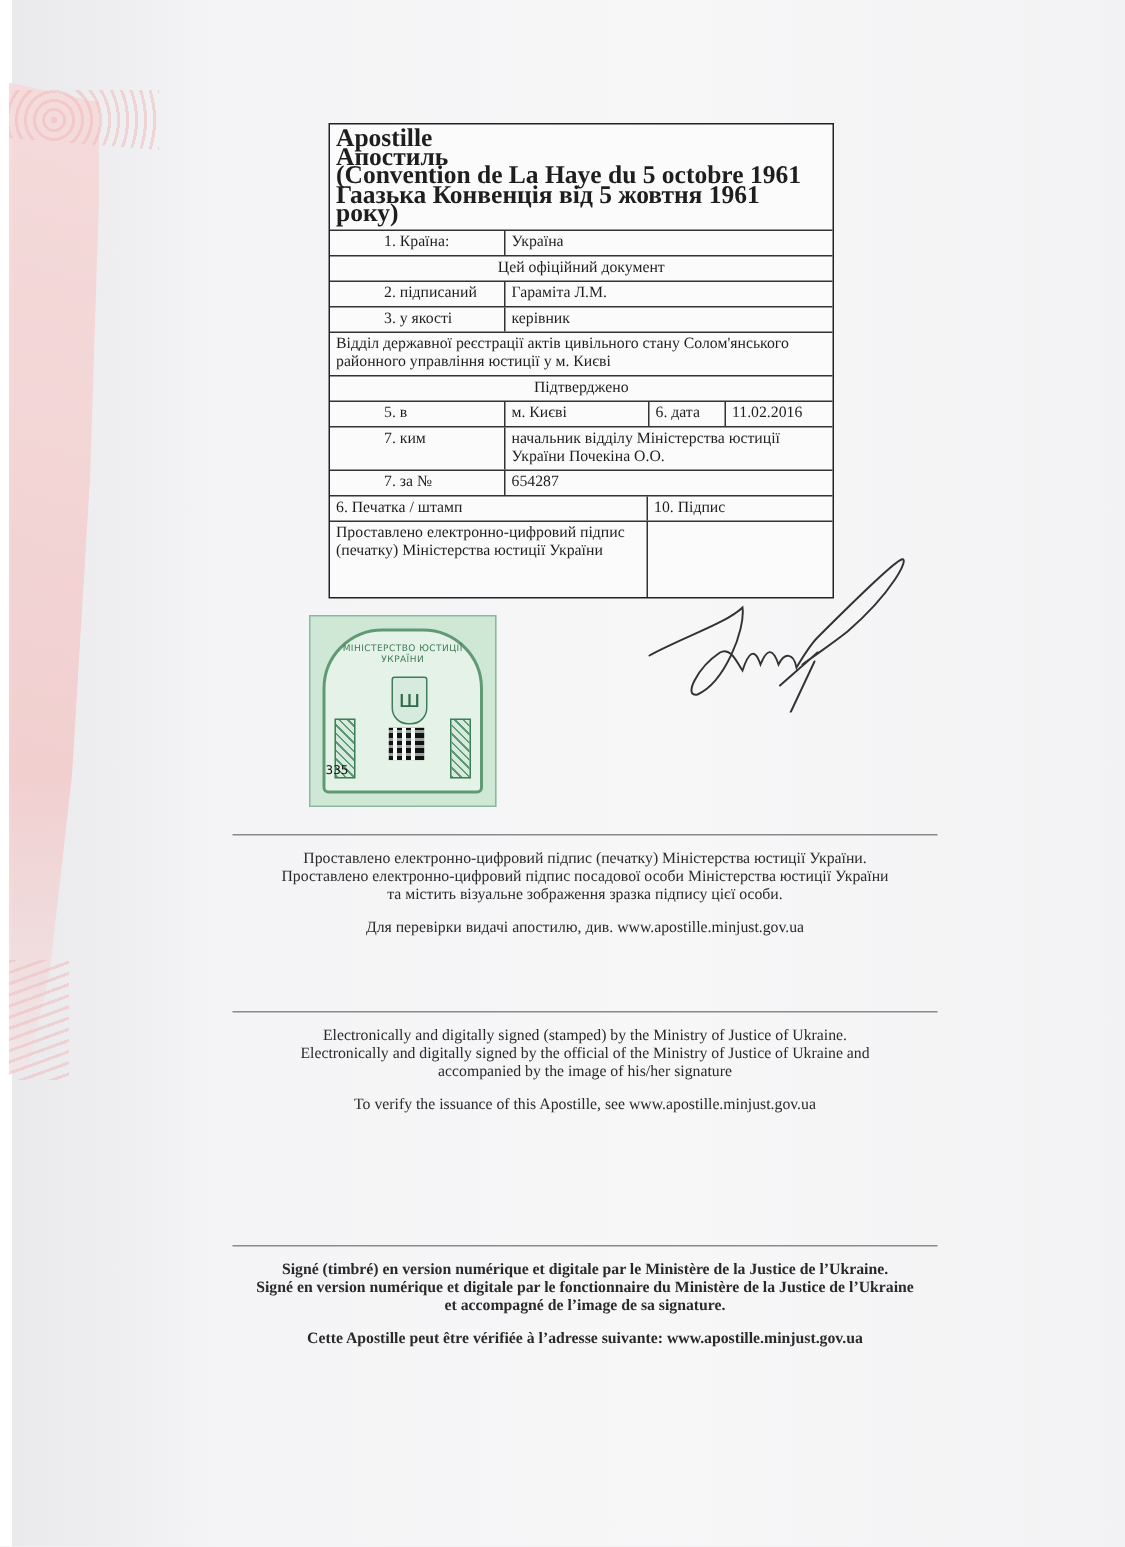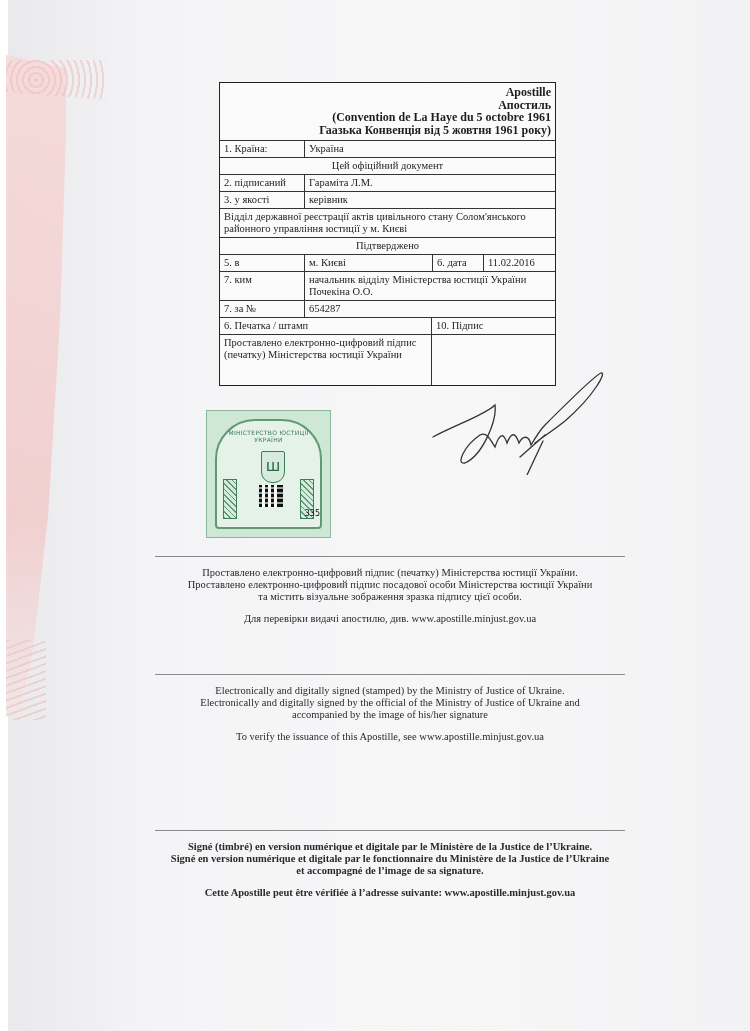--- a/index.html
+++ b/index.html
@@ -36,25 +36,25 @@
     .apostille {
       position: absolute; left: 219px; top: 82px; width: 335px;
       border: 1.5px solid #222; background: #fbfbfb;
       font-size: 10.5px; line-height: 12px;
     }
     .row { display: flex; border-top: 1.2px solid #333; }
     .row:first-child { border-top: none; }
     .cell { padding: 2px 4px; box-sizing: border-box; }
     .cell + .cell { border-left: 1.2px solid #333; }
     .header {
-      text-align: right; font-weight: bold; font-size: 12px; line-height: 12.5px;
+      text-align: left; font-weight: bold; font-size: 17px; line-height: 12.5px;
       padding: 3px 4px 4px;
     }
     .center { justify-content: center; text-align: center; }
-    .c-lbl { width: 84px; flex: none; }
+    .c-lbl { width: 84px; flex: none; margin-left: 32px; }
     .c-val { flex: 1; }
     .c-date-lbl { width: 51px; flex: none; }
     .c-date-val { width: 72px; flex: none; }
     .c-seal { width: 211px; flex: none; }
     .c-sig { flex: 1; }
     .tall { height: 49px; }
     .seal-body { height: 50px; }
 
     
     .stamp {
@@ -82,22 +82,22 @@
     .qr {
       position: absolute; left: 42px; top: 64px; width: 24px; height: 22px;
       background:
         linear-gradient(90deg, #111 0 3px, transparent 3px 6px, #111 6px 9px, transparent 9px 12px, #111 12px 15px, transparent 15px 18px, #111 18px 24px),
         #fff;
       outline: 1px solid #111;
       -webkit-mask: repeating-linear-gradient(0deg, #000 0 3px, rgba(0,0,0,0.35) 3px 5px);
               mask: repeating-linear-gradient(0deg, #000 0 3px, rgba(0,0,0,0.35) 3px 5px);
     }
     .stamp-num {
-      position: absolute; left: 0; right: 0; top: 88px; text-align: right;
-      font-family: "DejaVu Sans", sans-serif; font-size: 8px; color: #111; padding-left: 44px;
+      position: absolute; left: 0; right: 0; top: 88px; text-align: left;
+      font-family: "DejaVu Sans", sans-serif; font-size: 8px; color: #111;
     }
 
     
     .signature { position: absolute; left: 425px; top: 365px; width: 190px; height: 110px; }
 
     
     .section { position: absolute; left: 155px; width: 470px; text-align: center; font-size: 10.5px; line-height: 12.2px; color: #2a2a2a; }
     .rule { height: 0; border-top: 1px solid #8a8a8a; margin-bottom: 10px; }
     .section p { margin: 0; }
     .section .verify { margin-top: 9px; }

